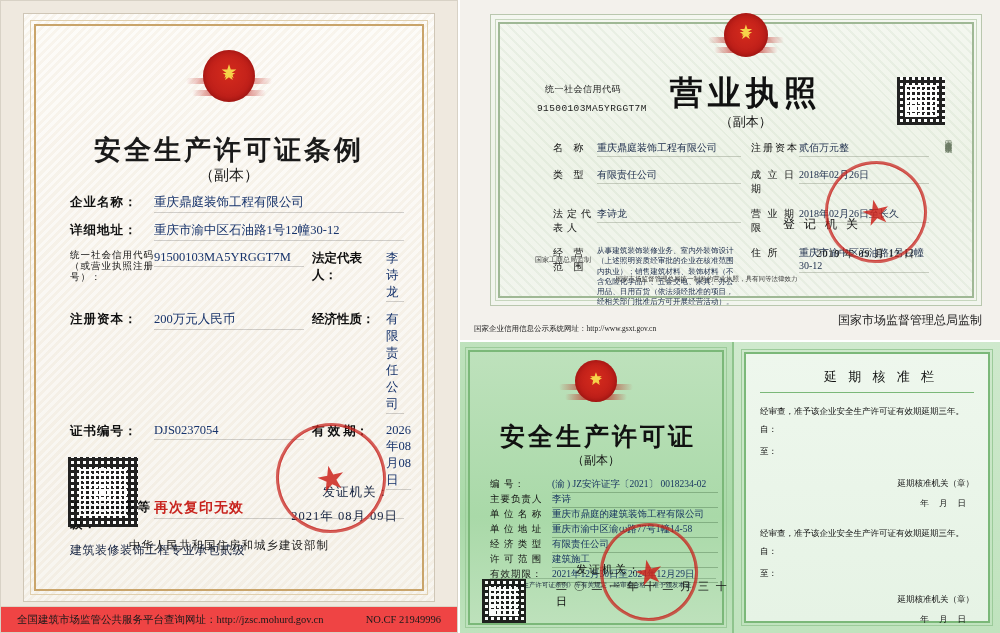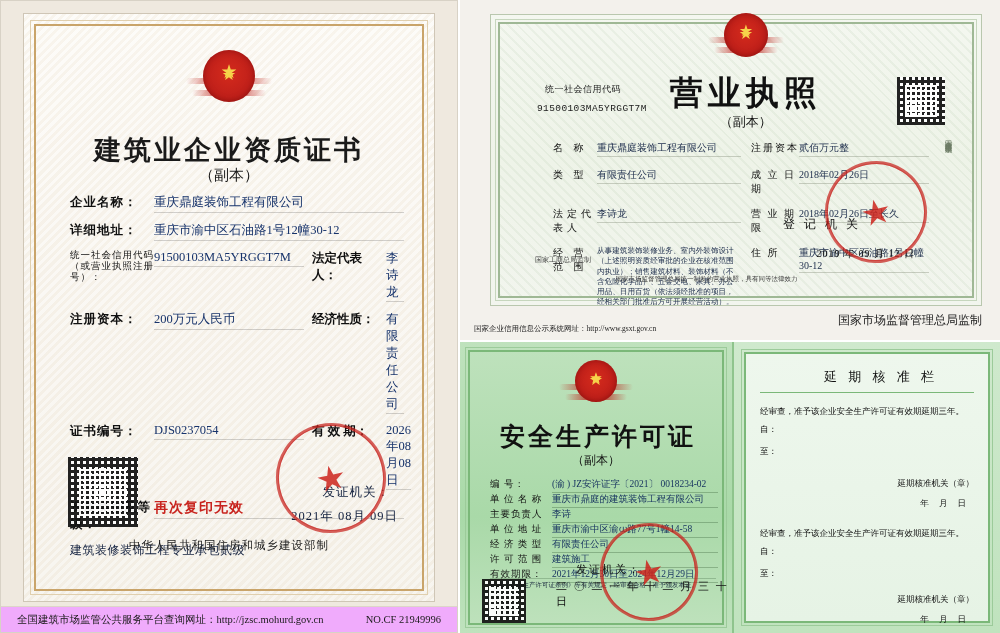--- a/index.html
+++ b/index.html
@@ -211,21 +211,21 @@
     text-align: center;
     font-family: "Liberation Serif", serif;
     font-size: 11.5px;
     color: #1a1a1a;
     letter-spacing: 1px;
   }
   #doc-qualification .footer-bar {
     position: absolute;
     left: 0; right: 0; bottom: 0;
     height: 26px;
-    background: #f0abfc;
+    background: #ef4444;
     display: flex;
     align-items: center;
     justify-content: space-between;
     padding: 0 16px;
     box-sizing: border-box;
     font-family: "Liberation Serif", serif;
     font-size: 10.5px;
     color: #1a1a1a;
     border-top: 1px solid #ddd6c8;
   }
@@ -555,21 +555,21 @@
       <div class="inner-frame"></div>
 
       <div class="emblem-wrap" style="left:50%; top:34px; transform:translateX(-50%); width:86px; height:72px;">
         <div class="emblem-wing" style="left:0; top:30px; width:86px;"></div>
         <div class="emblem-wing" style="left:6px; top:42px; width:74px;"></div>
         <div class="emblem" style="left:50%; top:2px; margin-left:-26px; position:absolute; width:52px; height:52px;">
         </div>
         <div style="position:absolute; left:50%; top:14px; transform:translateX(-50%); color:#f6d24a; font-size:19px; line-height:1;">★</div>
       </div>
 
-      <div class="title">建筑业企业资质证书</div>
+      <div class="title">安全生产许可证条例</div>
       <div class="subtitle">（副本）</div>
 
       <div class="fields">
         <div class="frow split">
           <div class="flabel">企业名称：</div>
           <div class="fvalue" style="flex:1;">重庆鼎庭装饰工程有限公司</div>
         </div>
         <div class="frow">
           <div class="flabel">详细地址：</div>
           <div class="fvalue">重庆市渝中区石油路1号12幢30-12</div>
@@ -695,26 +695,26 @@
 
       <div class="sp-title">安全生产许可证</div>
       <div class="sp-sub">（副本）</div>
 
       <div class="sp-rows">
         <div class="srow">
           <div class="skey">编 号：</div>
           <div class="sval">(渝 ) JZ安许证字〔2021〕 0018234-02</div>
         </div>
         <div class="srow">
+          <div class="skey">主要负责人</div>
+          <div class="sval">李诗</div>
+        </div>
+        <div class="srow">
           <div class="skey">单 位 名 称</div>
           <div class="sval">重庆市鼎庭的建筑装饰工程有限公司</div>
-        </div>
-        <div class="srow">
-          <div class="skey">主要负责人</div>
-          <div class="sval">李诗</div>
         </div>
         <div class="srow">
           <div class="skey">单 位 地 址</div>
           <div class="sval">重庆市渝中区渝ധ路77号1幢14-58</div>
         </div>
         <div class="srow">
           <div class="skey">经 济 类 型</div>
           <div class="sval">有限责任公司</div>
         </div>
         <div class="srow">

